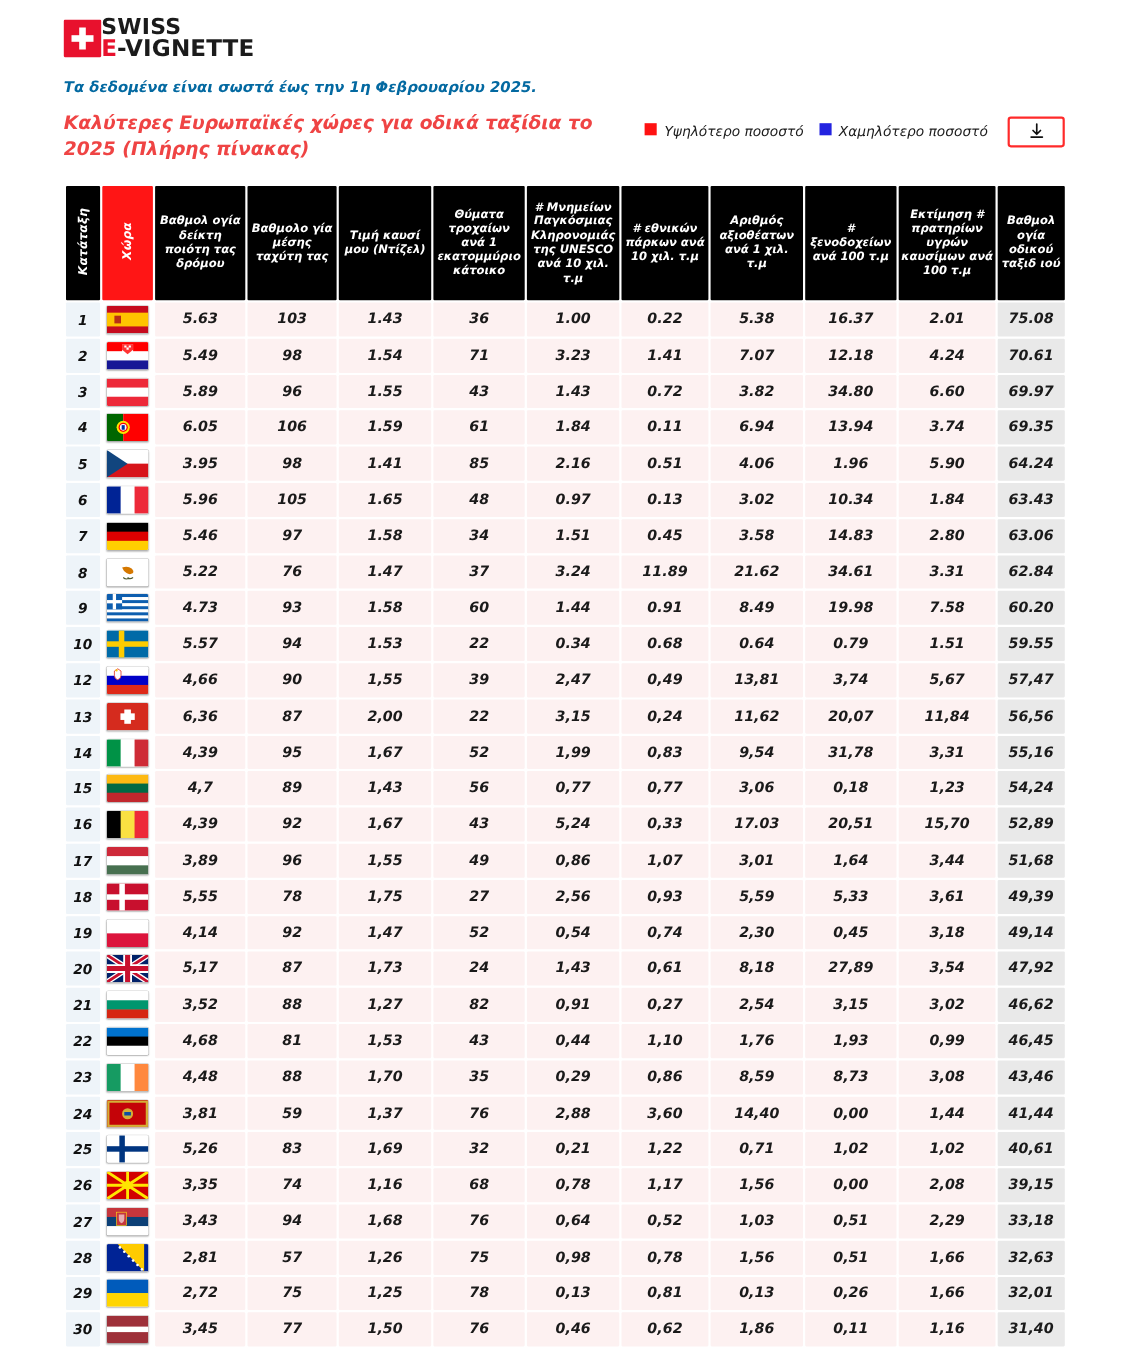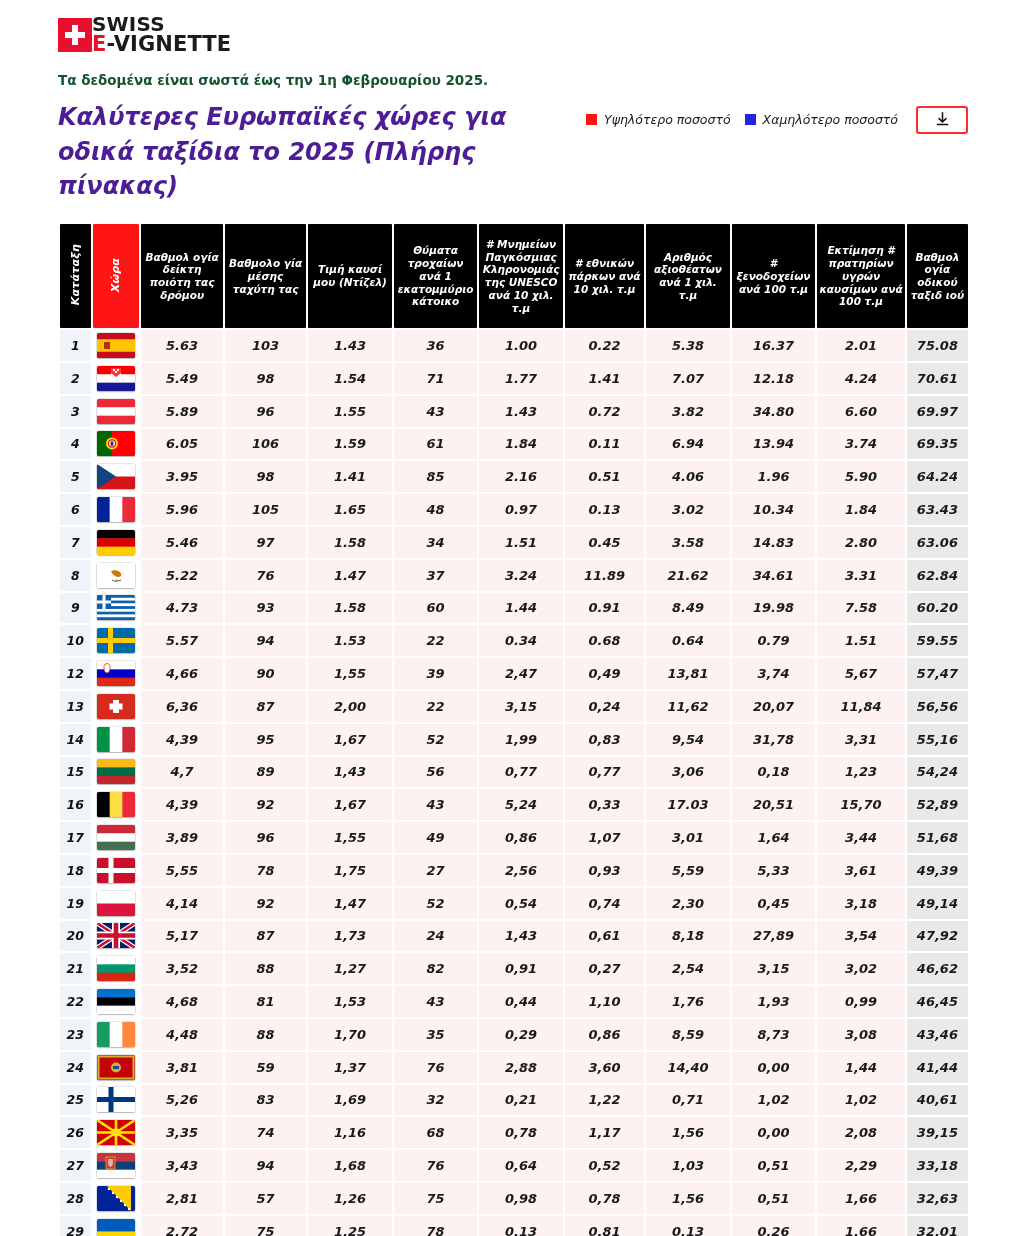--- a/index.html
+++ b/index.html
@@ -54,51 +54,51 @@
     font-size: 20px; font-weight: 800; letter-spacing: .2px;
     color: #1b1b1b;
   }
   .brand-l2 {
     font-size: 21px; font-weight: 800; letter-spacing: .1px;
     color: #1b1b1b;
   }
   .brand-l2 .e { color: #e8112d; }
 
   .subnote {
-    color: #14532d;
+    color: #0369a1;
+    font-style: italic;
     font-weight: 700;
     font-size: 13.5px;
     margin: 0 0 12px 0;
   }
 
   .title-row {
     display: flex;
     align-items: flex-start;
     justify-content: space-between;
     gap: 20px;
   }
   .title {
     font-style: italic;
     font-weight: 800;
-    font-size: 24px;
+    font-size: 17px;
     line-height: 1.45;
-    color: #4c1d95;
+    color: #ef4444;
     max-width: 520px;
     margin: 0;
   }
   .legend {
     display: flex;
     align-items: center;
     gap: 14px;
     padding-top: 6px;
     white-space: nowrap;
   }
   .legend-item {
     display: flex;
-    align-items: center;
     gap: 7px;
     font-style: italic;
     font-size: 12.5px;
     color: #1b1b1b;
   }
   .swatch { width: 11px; height: 11px; display: inline-block; flex: none; }
   .dl-btn {
     width: 52px; height: 28px;
     border: 2px solid #ff2a2a;
     border-radius: 3px;
@@ -302,21 +302,21 @@
                   <rect x="14" y="2" width="10" height="9" fill="#fff"></rect>
                   <path d="M14 2h10v5l-5 4-5-4z" fill="#ff0000" opacity=".8"></path>
                   <path d="M16 3h2v2h-2zM20 3h2v2h-2zM18 5h2v2h-2z" fill="#fff"></path>
                 </svg>
               </span>
             </td>
             <td>5.49</td>
             <td>98</td>
             <td>1.54</td>
             <td class="hi">71</td>
-            <td>1.77</td>
+            <td>3.23</td>
             <td>1.41</td>
             <td>7.07</td>
             <td>12.18</td>
             <td>4.24</td>
             <td class="score">70.61</td>
           </tr>
           <tr>
             <td class="rank">3</td>
             <td class="flagcell" title="Austria">
               <span class="flag">

